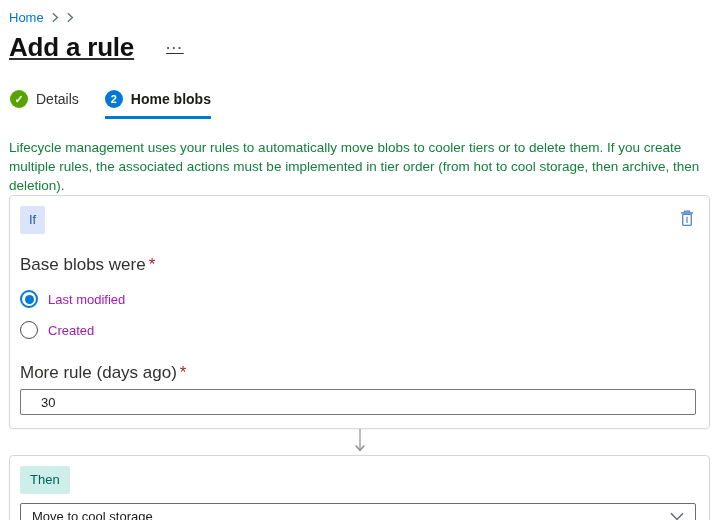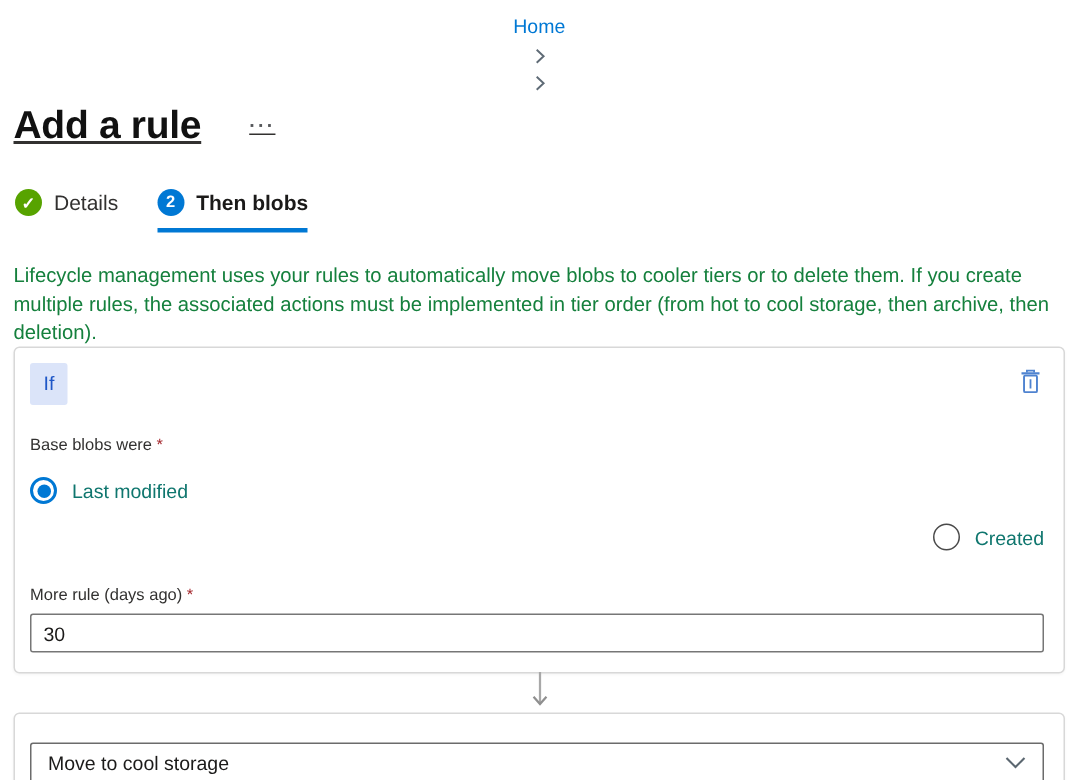--- a/index.html
+++ b/index.html
@@ -5,21 +5,21 @@
   * { box-sizing: border-box; }
   html, body { margin: 0; padding: 0; }
   body {
     width: 718px; height: 520px; overflow: hidden;
     background: #ffffff; color: #323130;
     font-family: "Liberation Sans", sans-serif;
   }
   .page { padding: 10px 8px 0 9px; }
 
   
-  .breadcrumb { display: flex; align-items: center; gap: 7px; font-size: 13px; flex-direction: column; }
+  .breadcrumb { display: flex; align-items: center; gap: 7px; font-size: 13px; }
   .crumb { color: #0078d4; cursor: pointer; }
   .crumb-sep { display: flex; align-items: center; }
 
   
   .title-row { display: flex; align-items: center; gap: 32px; margin-top: 7px; text-decoration: underline; }
   .page-title { font-size: 26px; font-weight: 700; color: #111111; letter-spacing: -0.2px; }
   .more-options { color: #55575a; font-size: 13px; font-weight: 700; letter-spacing: 1.5px; cursor: pointer; }
 
   
   .tabs { display: flex; gap: 26px; margin-top: 27px; padding-left: 1px; }
@@ -40,34 +40,34 @@
           box-shadow: 0 1px 2px rgba(0,0,0,0.04); padding: 10px 13px 13px 10px; }
   .card-if { }
   .card-then { height: 120px; }
 
   .card-header { display: flex; justify-content: space-between; align-items: flex-start; }
   .pill { font-size: 13px; padding: 6px 9px; border-radius: 2px; line-height: 1.2; }
   .pill-if   { background: #dbe4f9; color: #1f57c7; }
   .pill-then { background: #cdeee9; color: #00635a; padding: 6px 10px; }
   .delete-btn { background: none; border: none; padding: 2px; margin-top: 2px; cursor: pointer; line-height: 0; }
 
-  .field-label { font-size: 11px; color: #323130; margin-top: 21px; }
+  .field-label { font-size: 17px; color: #323130; margin-top: 21px; }
   .field-label .req { color: #a4262c; margin-left: 3px; }
 
   .radio-row { display: flex; align-items: center; gap: 10px; margin-top: 15px; font-size: 13px;
-               color: #0f766e; cursor: pointer; }
-  .radio-row + .radio-row { margin-top: 13px; justify-content: flex-end; }
+               color: #a21caf; cursor: pointer; }
+  .radio-row + .radio-row { margin-top: 13px; }
   .radio-outer { width: 18px; height: 18px; border-radius: 50%; flex: none;
                  display: flex; align-items: center; justify-content: center; background: #fff; }
   .radio-outer.checked { border: 2px solid #0078d4; }
   .radio-outer.unchecked { border: 1.6px solid #4a4a4a; }
   .radio-dot { width: 9px; height: 9px; border-radius: 50%; background: #0078d4; }
 
   .text-input { display: block; width: 100%; height: 26px; margin-top: 6px;
-                border: 1px solid #767676; border-radius: 2px; padding: 2px 8px;
+                border: 1px solid #767676; border-radius: 2px; padding: 2px 20px;
                 font-size: 13px; color: #1b1a19; font-family: "Liberation Sans", sans-serif; }
 
   
   .flow-arrow { height: 26px; display: flex; align-items: center; justify-content: center; }
 
   
   .select-box { display: flex; justify-content: space-between; align-items: center;
                 border: 1px solid #6b6b6b; border-radius: 2px; height: 27px;
                 padding: 0 11px; margin-top: 9px; font-size: 13px; color: #1b1a19;
                 cursor: pointer; background: #fff; }
@@ -96,21 +96,21 @@
     <span class="more-options">···</span>
   </div>
 
   <div class="tabs">
     <div class="tab">
       <span class="badge-circle badge-green">✓</span>
       <span>Details</span>
     </div>
     <div class="tab active">
       <span class="badge-circle badge-blue">2</span>
-      <span>Then blobs</span>
+      <span>Home blobs</span>
     </div>
   </div>
 
   <div class="description">Lifecycle management uses your rules to automatically move blobs to cooler tiers or to delete them. If you create multiple rules, the associated actions must be implemented in tier order (from hot to cool storage, then archive, then deletion).</div>
 
   <div class="card card-if">
     <div class="card-header">
       <span class="pill pill-if">If</span>
       <button class="delete-btn" title="">
         <span>
@@ -148,20 +148,23 @@
   <div class="flow-arrow">
     <span>
       <svg width="14" height="23" viewBox="0 0 14 23">
         <path d="M7 0 V20" stroke="#a8a8a8" stroke-width="1.5" fill="none"></path>
         <path d="M2.7 16.5 L7 21.3 L11.3 16.5" stroke="#8f8f8f" stroke-width="1.5" fill="none"></path>
       </svg>
     </span>
   </div>
 
   <div class="card card-then">
+    <div class="card-header">
+      <span class="pill pill-then">Then</span>
+    </div>
     <div class="select-box">
       <span>Move to cool storage</span>
       <span>
         <svg width="14" height="9" viewBox="0 0 14 9">
             <path d="M1 1.3 L7 7.4 L13 1.3" stroke="#5b6770" stroke-width="1.4" fill="none"></path>
           </svg>
       </span>
     </div>
   </div>
 

